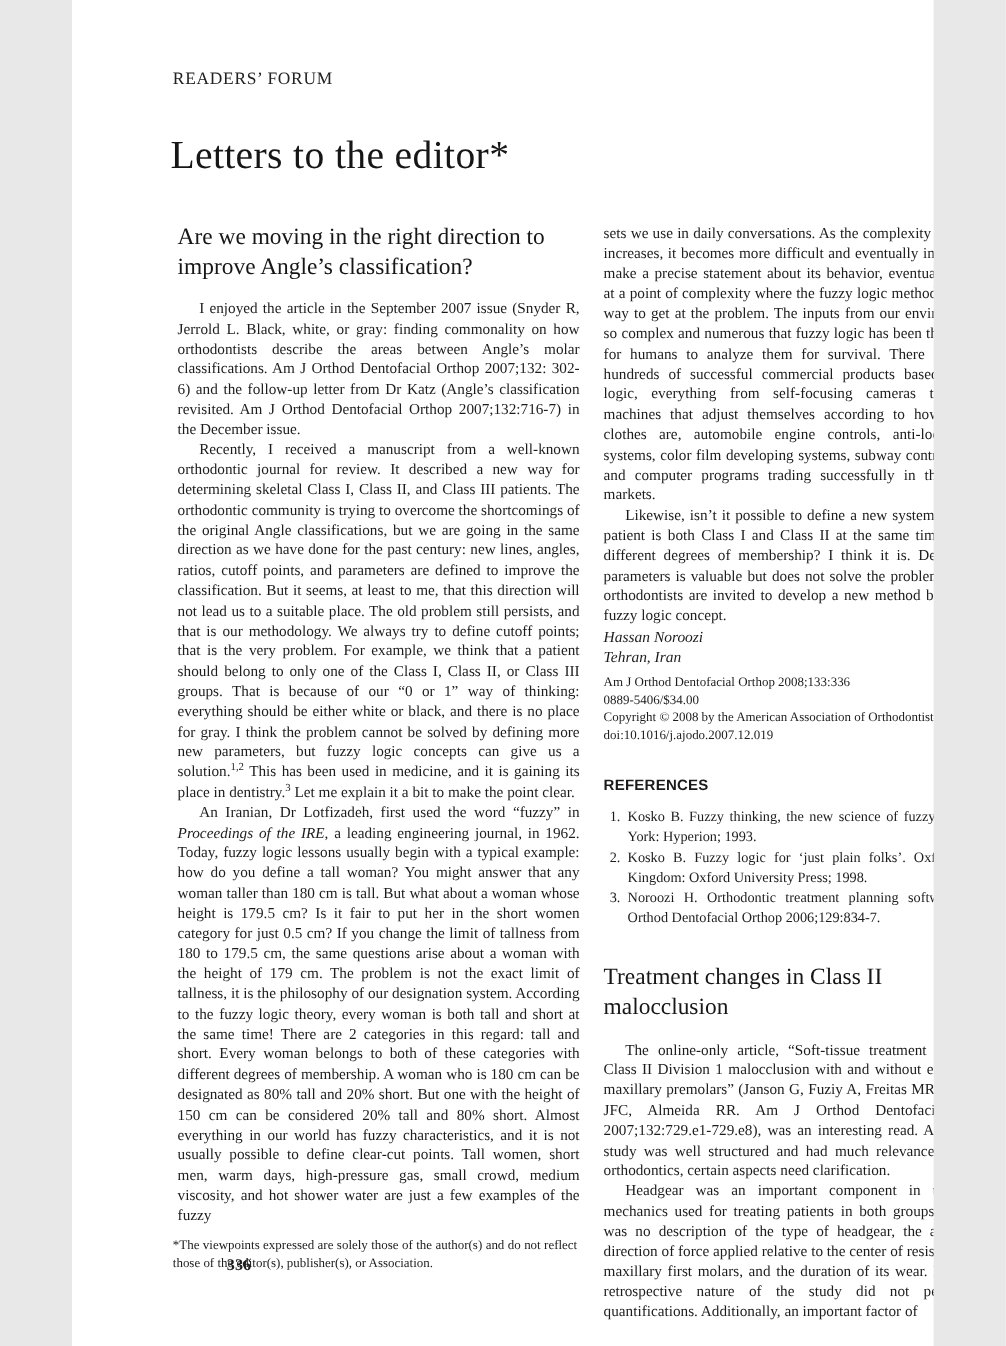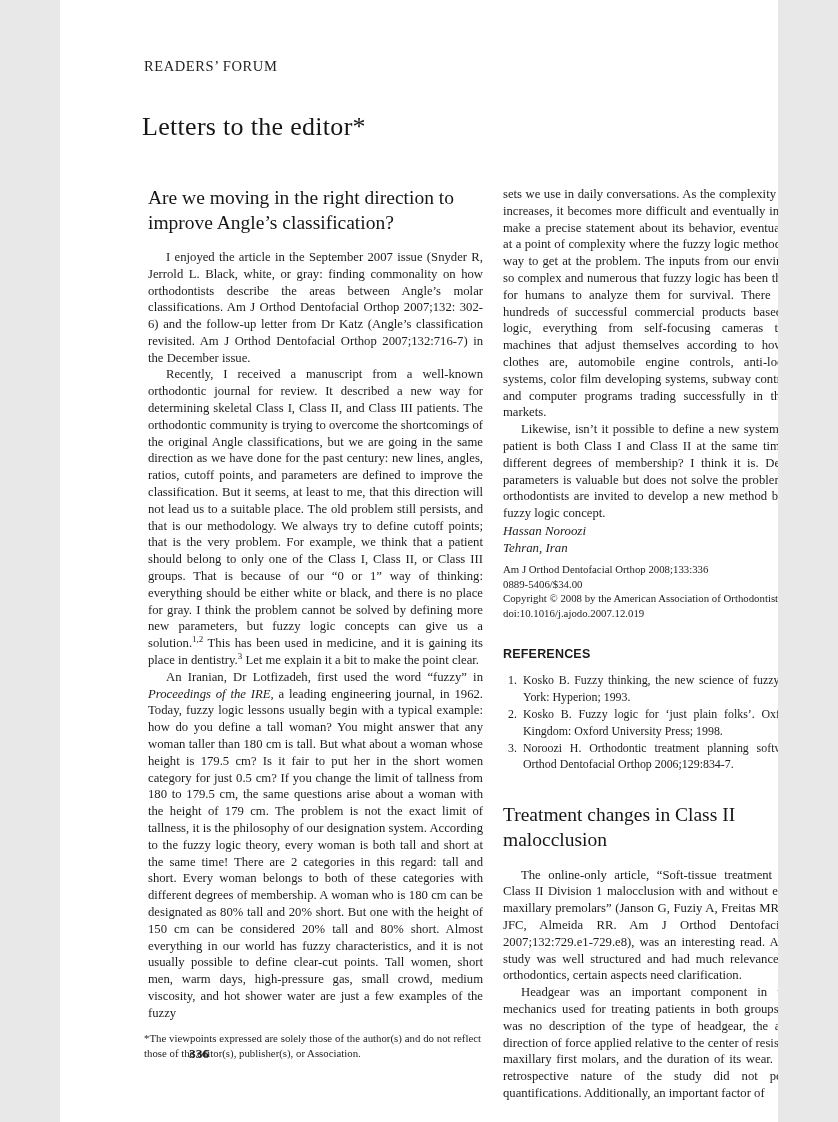--- a/index.html
+++ b/index.html
@@ -19,21 +19,21 @@
     left: 84px;
     top: 58px;
     font-size: 14.5px;
     letter-spacing: 0.6px;
     color: #222;
   }
   .main-title {
     position: absolute;
     left: 82px;
     top: 112px;
-    font-size: 26px;
+    font-size: 33px;
     font-weight: normal;
     letter-spacing: 0.3px;
     color: #161616;
     margin: 0;
   }
   .columns {
     position: absolute;
     left: 88px;
     top: 186px;
     width: 690px;

